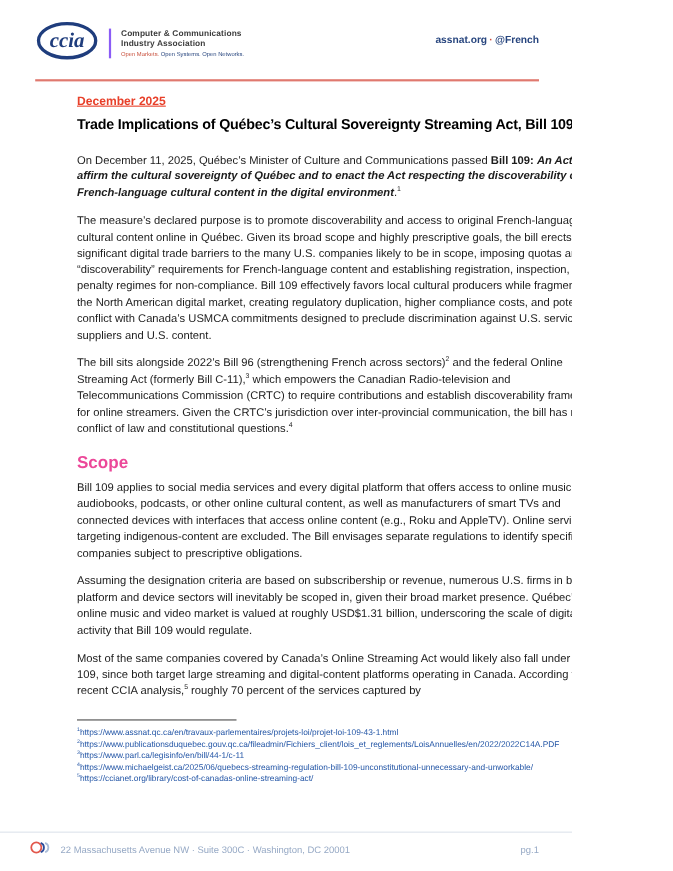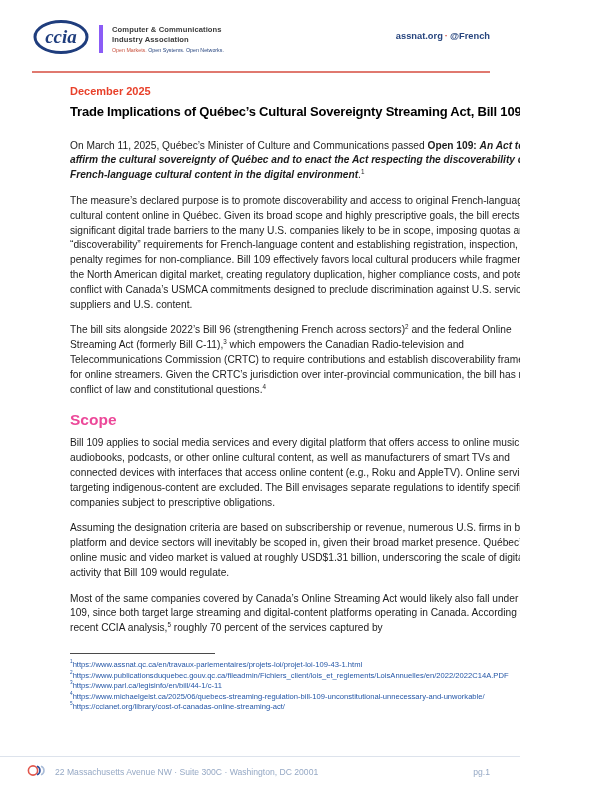--- a/index.html
+++ b/index.html
@@ -12,36 +12,36 @@
   }
   .page { position: relative; width: 520px; height: 792px; overflow: hidden; background: #fff; }
 
   
   .header {
     display: flex; justify-content: space-between; align-items: flex-start;
     padding: 17px 30px 0 32px;
   }
   .brand { display: flex; align-items: center; }
   .brand-logo { flex: 0 0 auto; }
-  .brand-text { margin-left: 9px; padding-left: 9px; border-left: 4px solid #8b5cf6; }
+  .brand-text { margin-left: 9px; padding-left: 9px; border-left: 2px solid #8b5cf6; }
   .org-name { font-size: 7.6px; font-weight: 700; color: #3c3c3c; line-height: 9.5px; letter-spacing: 0.1px; }
   .tagline { margin-top: 2.5px; font-size: 5.3px; line-height: 6px; }
   .tag-red { color: #c8503c; }
   .tag-blue { color: #27457e; }
   .header-right { font-size: 9.3px; font-weight: 700; color: #27457e; margin-top: 14px; }
   .dot-sep { color: #d04a3a; padding: 0 2px; }
 
   .red-rule {
     border: none; height: 1.6px; background: #e0796f;
     margin: 10px 30px 0 32px;
   }
 
   
   .content { margin: 0 60px 0 70px; width: 482px; }
-  .doc-date { margin-top: 12px; font-size: 11px; font-weight: 700; color: #e8402a; }
+  .doc-date { margin-top: 12px; font-size: 11px; font-weight: 700; color: #e8402a; text-decoration: underline; }
   .doc-title {
     margin: 3px 0 16px 0;
     font-size: 13px; line-height: 23px; font-weight: 700;
     color: #000000; letter-spacing: -0.2px;
   }
   .body-para { margin: 0 0 11px 0; font-size: 10.2px; line-height: 14.8px; color: #1c1c1c; }
   .body-para:last-of-type { margin-bottom: 0; }
   .seg-bold { font-weight: 700; }
   .seg-bolditalic { font-weight: 700; font-style: italic; }
   sup { font-size: 0.62em; line-height: 0; }
@@ -90,21 +90,21 @@
       <span>assnat.org</span><span class="dot-sep">·</span><span>@French</span>
     </div>
   </div>
 
   <hr class="red-rule">
 
   <div class="content">
     <div class="doc-date">December 2025</div>
     <h1 class="doc-title">Trade Implications of Québec’s Cultural Sovereignty Streaming Act, Bill 109</h1>
 
-    <p class="body-para"><span>On March 11, 2025, Québec’s Minister of Culture and Communications passed </span><span class="seg-bold">Open 109: </span><span class="seg-bolditalic">An Act to affirm the cultural sovereignty of Québec and to enact the Act respecting the discoverability of French-language cultural content in the digital environment</span><span>.</span><sup>1</sup></p>
+    <p class="body-para"><span>On December 11, 2025, Québec’s Minister of Culture and Communications passed </span><span class="seg-bold">Bill 109: </span><span class="seg-bolditalic">An Act to affirm the cultural sovereignty of Québec and to enact the Act respecting the discoverability of French-language cultural content in the digital environment</span><span>.</span><sup>1</sup></p>
     <p class="body-para"><span>The measure’s declared purpose is to promote discoverability and access to original French-language cultural content online in Québec. Given its broad scope and highly prescriptive goals, the bill erects significant digital trade barriers to the many U.S. companies likely to be in scope, imposing quotas and “discoverability” requirements for French-language content and establishing registration, inspection, and penalty regimes for non-compliance. Bill 109 effectively favors local cultural producers while fragmenting the North American digital market, creating regulatory duplication, higher compliance costs, and potential conflict with Canada’s USMCA commitments designed to preclude discrimination against U.S. service suppliers and U.S. content.</span></p>
     <p class="body-para"><span>The bill sits alongside 2022’s Bill 96 (strengthening French across sectors)</span><sup>2</sup><span> and the federal Online Streaming Act (formerly Bill C-11),</span><sup>3</sup><span> which empowers the Canadian Radio-television and Telecommunications Commission (CRTC) to require contributions and establish discoverability frameworks for online streamers. Given the CRTC’s jurisdiction over inter-provincial communication, the bill has raised conflict of law and constitutional questions.</span><sup>4</sup></p>
 
     <h2 class="scope-heading">Scope</h2>
 
     <p class="body-para"><span>Bill 109 applies to social media services and every digital platform that offers access to online music, audiobooks, podcasts, or other online cultural content, as well as manufacturers of smart TVs and connected devices with interfaces that access online content (e.g., Roku and AppleTV). Online services targeting indigenous-content are excluded. The Bill envisages separate regulations to identify specific companies subject to prescriptive obligations.</span></p>
     <p class="body-para"><span>Assuming the designation criteria are based on subscribership or revenue, numerous U.S. firms in both the platform and device sectors will inevitably be scoped in, given their broad market presence. Québec’s online music and video market is valued at roughly USD$1.31 billion, underscoring the scale of digital activity that Bill 109 would regulate.</span></p>
     <p class="body-para"><span>Most of the same companies covered by Canada’s Online Streaming Act would likely also fall under Bill 109, since both target large streaming and digital-content platforms operating in Canada. According to a recent CCIA analysis,</span><sup>5</sup><span> roughly 70 percent of the services captured by</span></p>
 
     <hr class="fn-sep">

